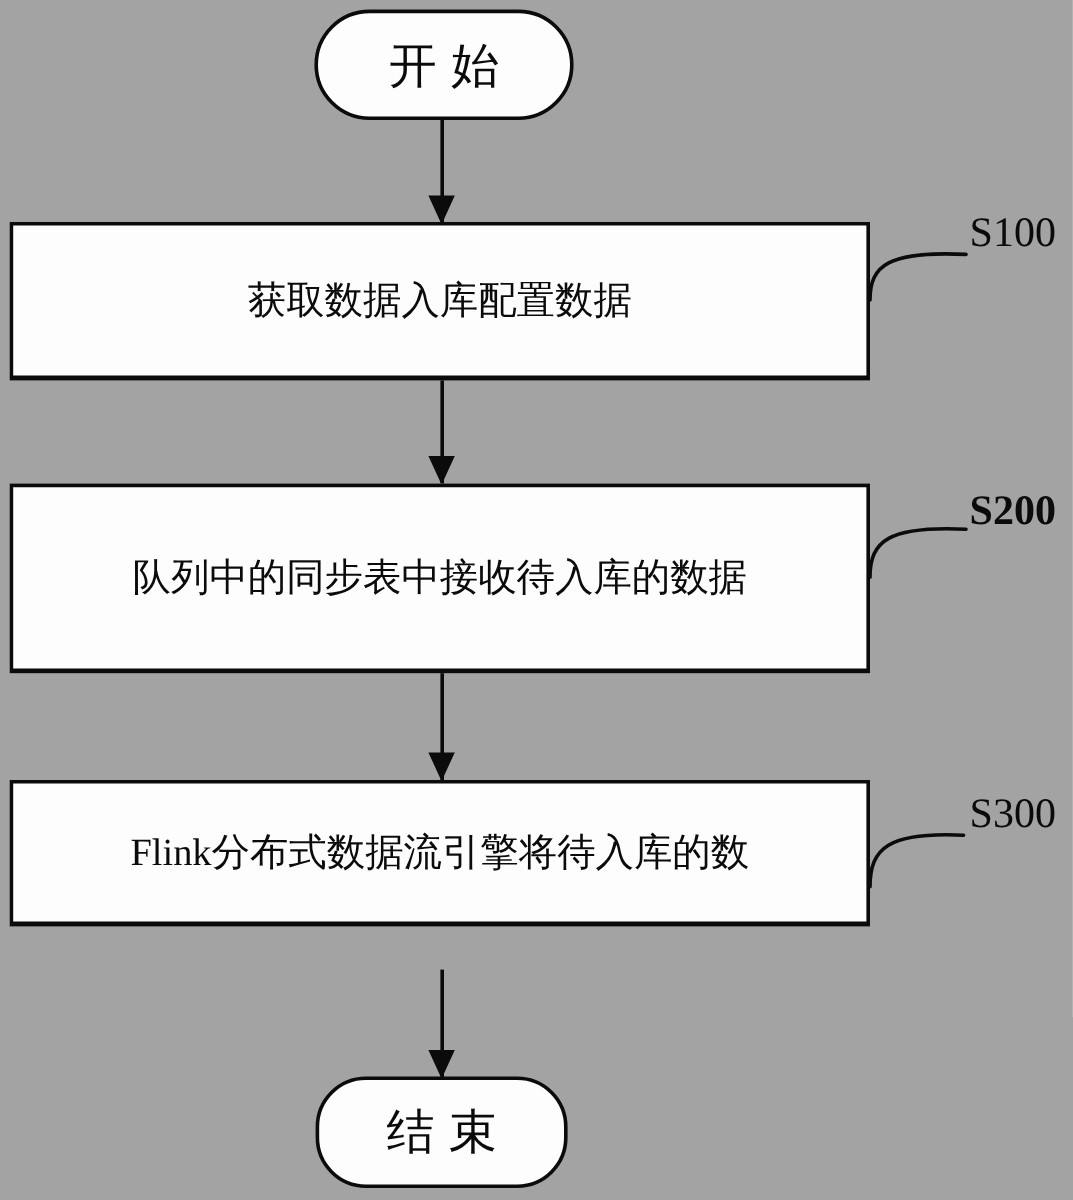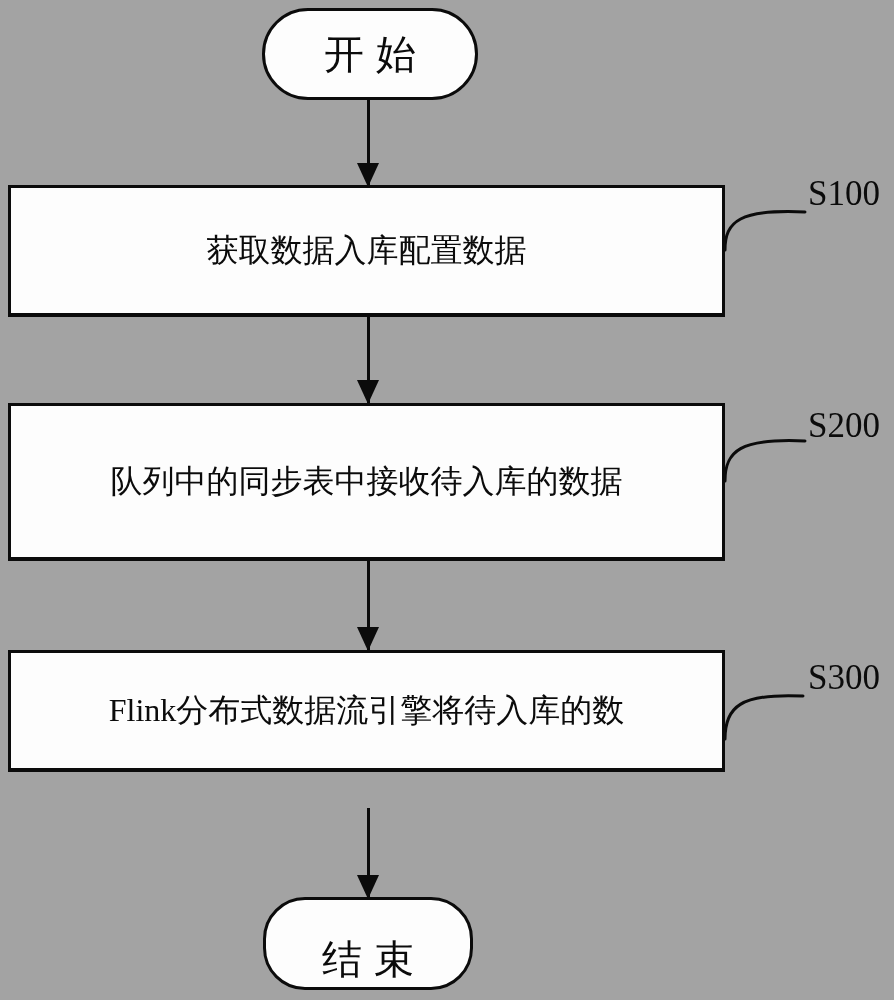--- a/index.html
+++ b/index.html
@@ -34,21 +34,20 @@
   }
   .terminal.start {
     left: 262px; top: 8px;
     width: 216px; height: 92px;
     border-radius: 46px;
   }
   .terminal.end {
     left: 263px; top: 897px;
     width: 210px; height: 93px;
     border-radius: 42px;
-    align-items: flex-end;
   }
   
   .step-box {
     position: absolute;
     left: 8px;
     width: 717px;
     box-sizing: border-box;
     border: 3px solid #0b0b0b;
     border-bottom-width: 4px;
     background: #fdfdfd;
@@ -66,21 +65,21 @@
   .step-box.s3 { top: 650px; height: 122px; }
   
   .ref-label {
     position: absolute;
     left: 808px;
     font-size: 35px;
     line-height: 35px;
     white-space: nowrap;
   }
   .ref-label.r1 { top: 176px; }
-  .ref-label.r2 { top: 408px; }
+  .ref-label.r2 { top: 408px; font-weight: bold; }
   .ref-label.r3 { top: 660px; }
   
   .arrow {
     position: absolute;
     left: 367px;
     width: 3px;
     background: #0b0b0b;
   }
   .arrow::after {
     content: "";

